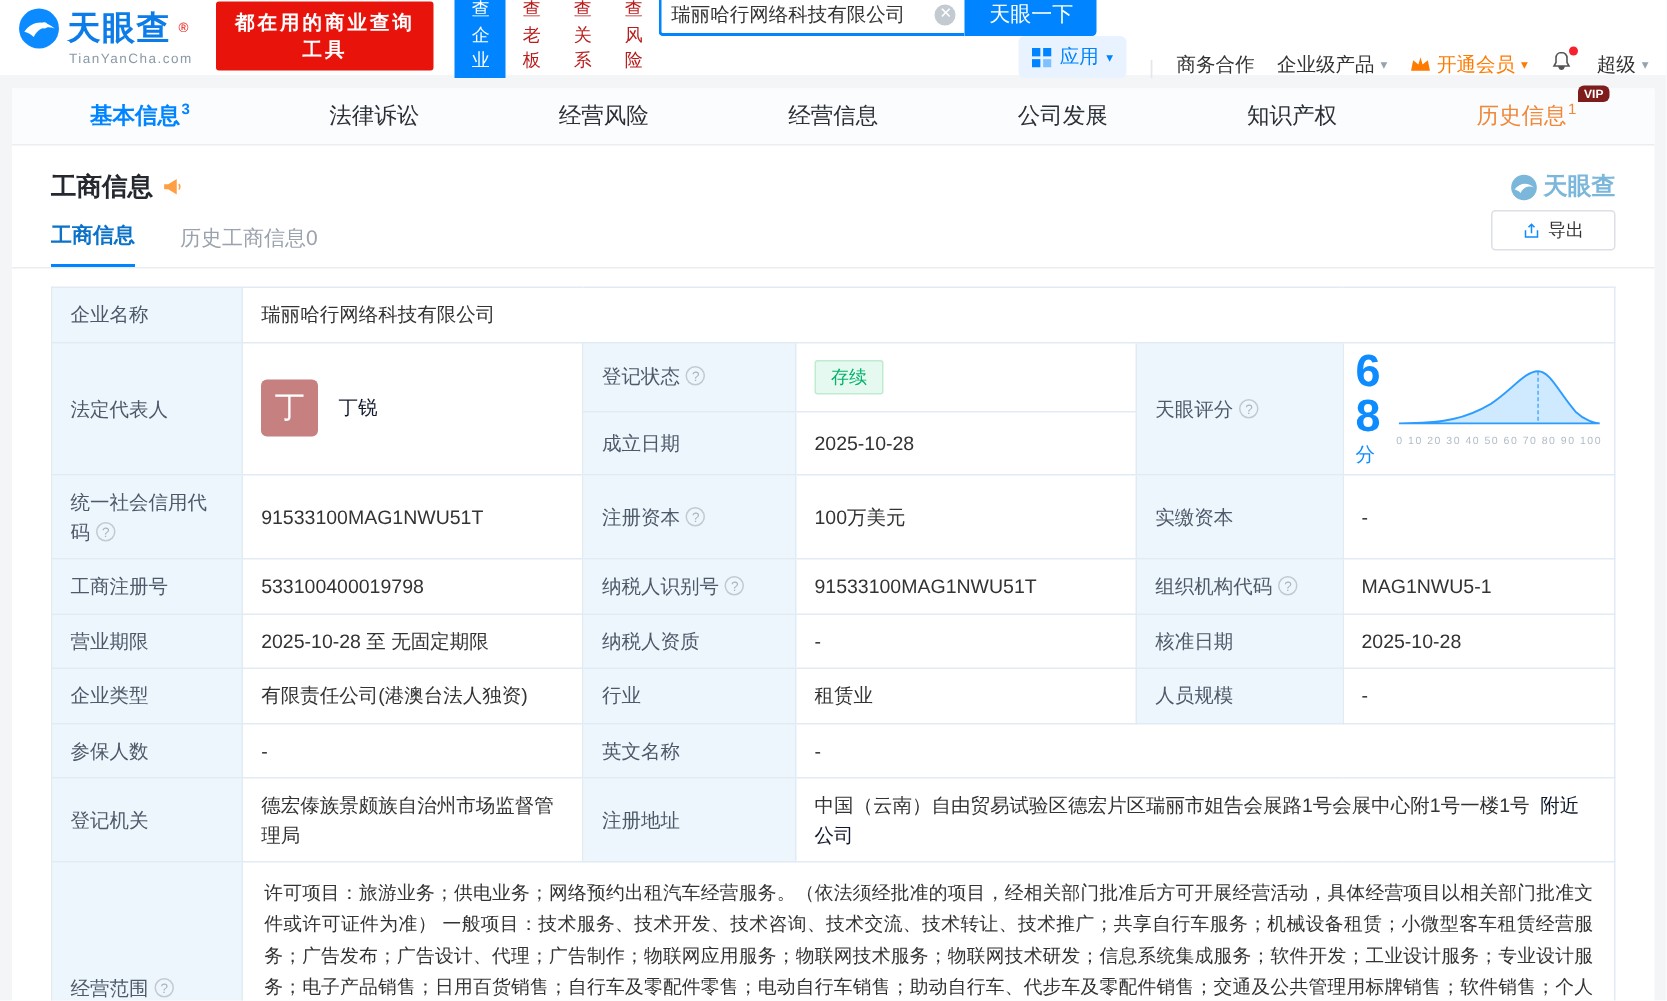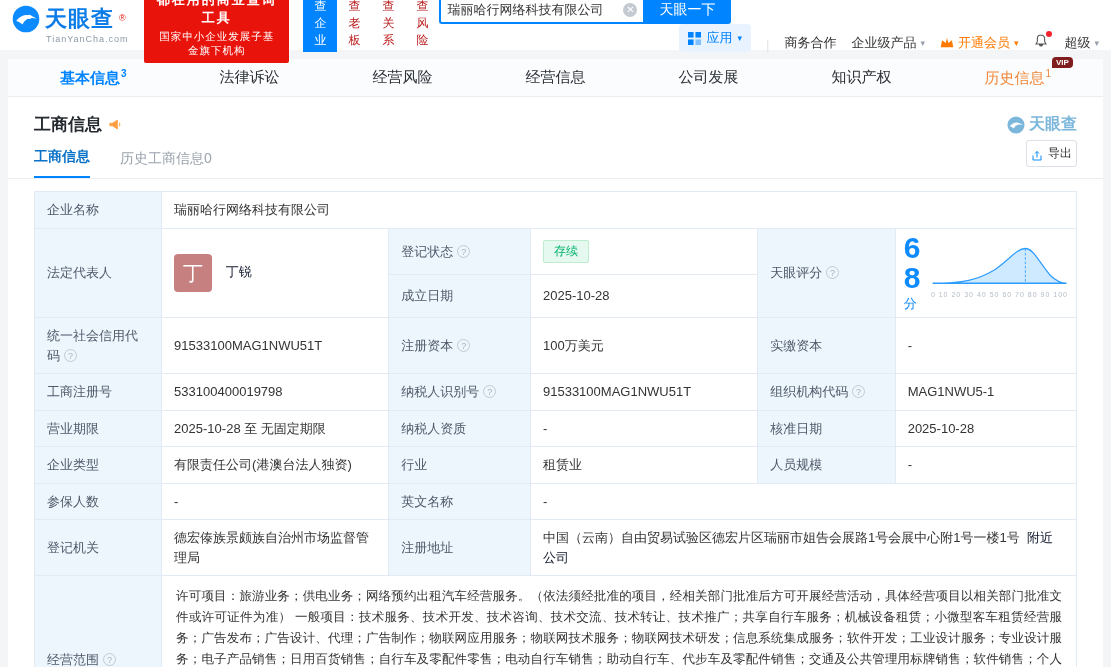--- a/index.html
+++ b/index.html
@@ -54,21 +54,21 @@
 
   .section-head { display:flex; align-items:center; padding:16px 26px 4px; }
   .section-title { font-size:17px; font-weight:bold; color:#25292f; }
   .horn-icon { margin-left:6px; }
   .watermark { margin-left:auto; display:flex; align-items:center; gap:4px; opacity:.75; }
   .watermark-text { font-size:16px; font-weight:bold; color:#4f9ecf; }
 
   .subtabs { display:flex; align-items:flex-end; gap:30px; padding:8px 26px 0; border-bottom:1px solid #e9edf2; position:relative; }
   .subtab { font-size:14px; color:#9aa3ad; padding-bottom:10px; cursor:pointer; }
   .subtab.active { color:#0b72c8; font-weight:bold; border-bottom:2px solid #0084ff; }
-  .export-btn { position:absolute; right:26px; top:0; border:1px solid #dcdfe6; background:#fff; border-radius:3px; padding:4px 4px; font-size:12px; color:#333; display:flex; align-items:flex-end; gap:5px; cursor:pointer; font-family:inherit; }
+  .export-btn { position:absolute; right:26px; top:0; border:1px solid #dcdfe6; background:#fff; border-radius:3px; padding:4px 20px; font-size:12px; color:#333; display:flex; align-items:center; gap:5px; cursor:pointer; font-family:inherit; }
 
   
   table.info { border-collapse:collapse; width:calc(100% - 52px); margin:12px 26px 0; font-size:13px; table-layout:fixed; }
   table.info td { border:1px solid #e2ebf3; padding:8px 12px; vertical-align:middle; line-height:1.5; word-break:break-all; }
   td.lbl { background:#edf6fd; color:#4e5969; }
   .qi { display:inline-block; width:13px; height:13px; border:1px solid #c2c9d2; border-radius:50%; color:#aab2bc; font-size:9px; line-height:12px; text-align:center; margin-left:4px; vertical-align:1px; cursor:pointer; font-style:normal; }
   a.blue { color:#0f172a; text-decoration:none; cursor:pointer; }
   .avatar { display:inline-block; width:38px; height:38px; background:#c5807f; color:#fff; border-radius:4px; font-size:20px; line-height:38px; text-align:center; vertical-align:middle; }
   .rep-name { margin-left:10px; font-size:13px; }
   .status-badge { display:inline-block; background:#e6f9f0; color:#00b36b; border:1px solid #bdeccf; padding:1px 10px 2px; border-radius:2px; font-size:12px; }
@@ -92,21 +92,20 @@
         <circle cx="25" cy="17" r="3" fill="#fff"></circle>
       </svg>
       <span class="logo-title">天眼查</span>
       <span class="logo-reg">®</span>
     </div>
     <div class="logo-sub">TianYanCha.com</div>
   </div>
 
   <div class="promo">
     <div class="promo-l1">都在用的商业查询工具</div>
-    <div class="promo-l2">国家中小企业发展子基金旗下机构</div>
   </div>
 
   <div class="search-wrap">
     <div class="search-tabs">
       <span class="search-tab active">查企业</span>
       <span class="search-tab">查老板</span>
       <span class="search-tab">查关系</span>
       <span class="search-tab">查风险</span>
     </div>
     <div class="search-row">

